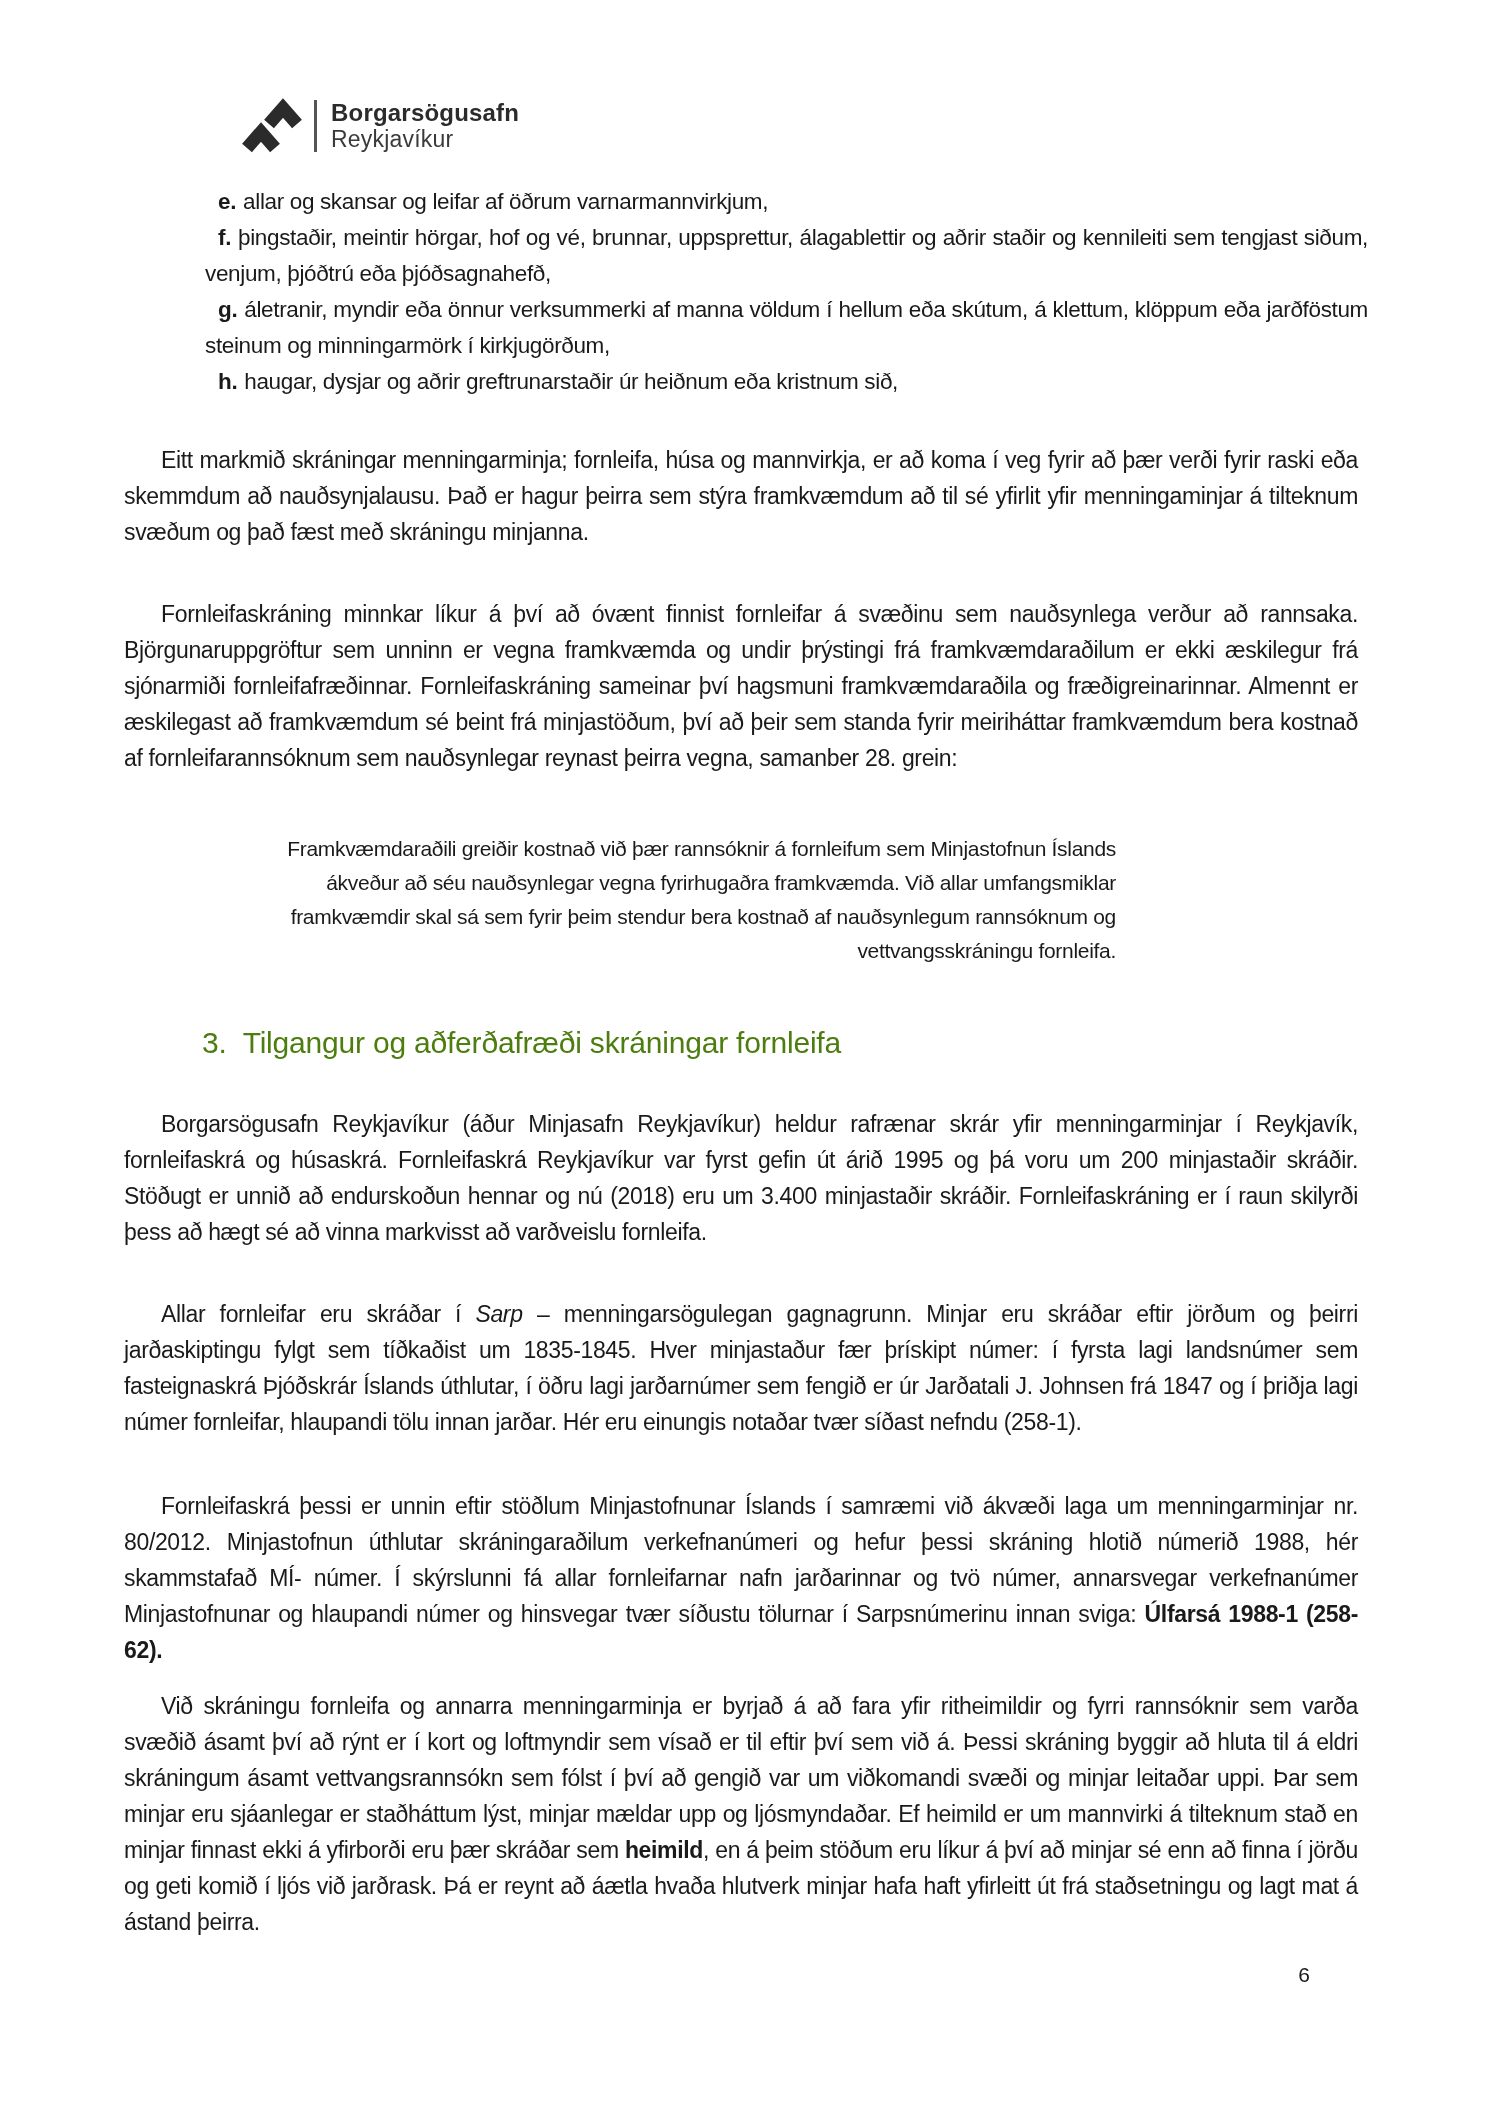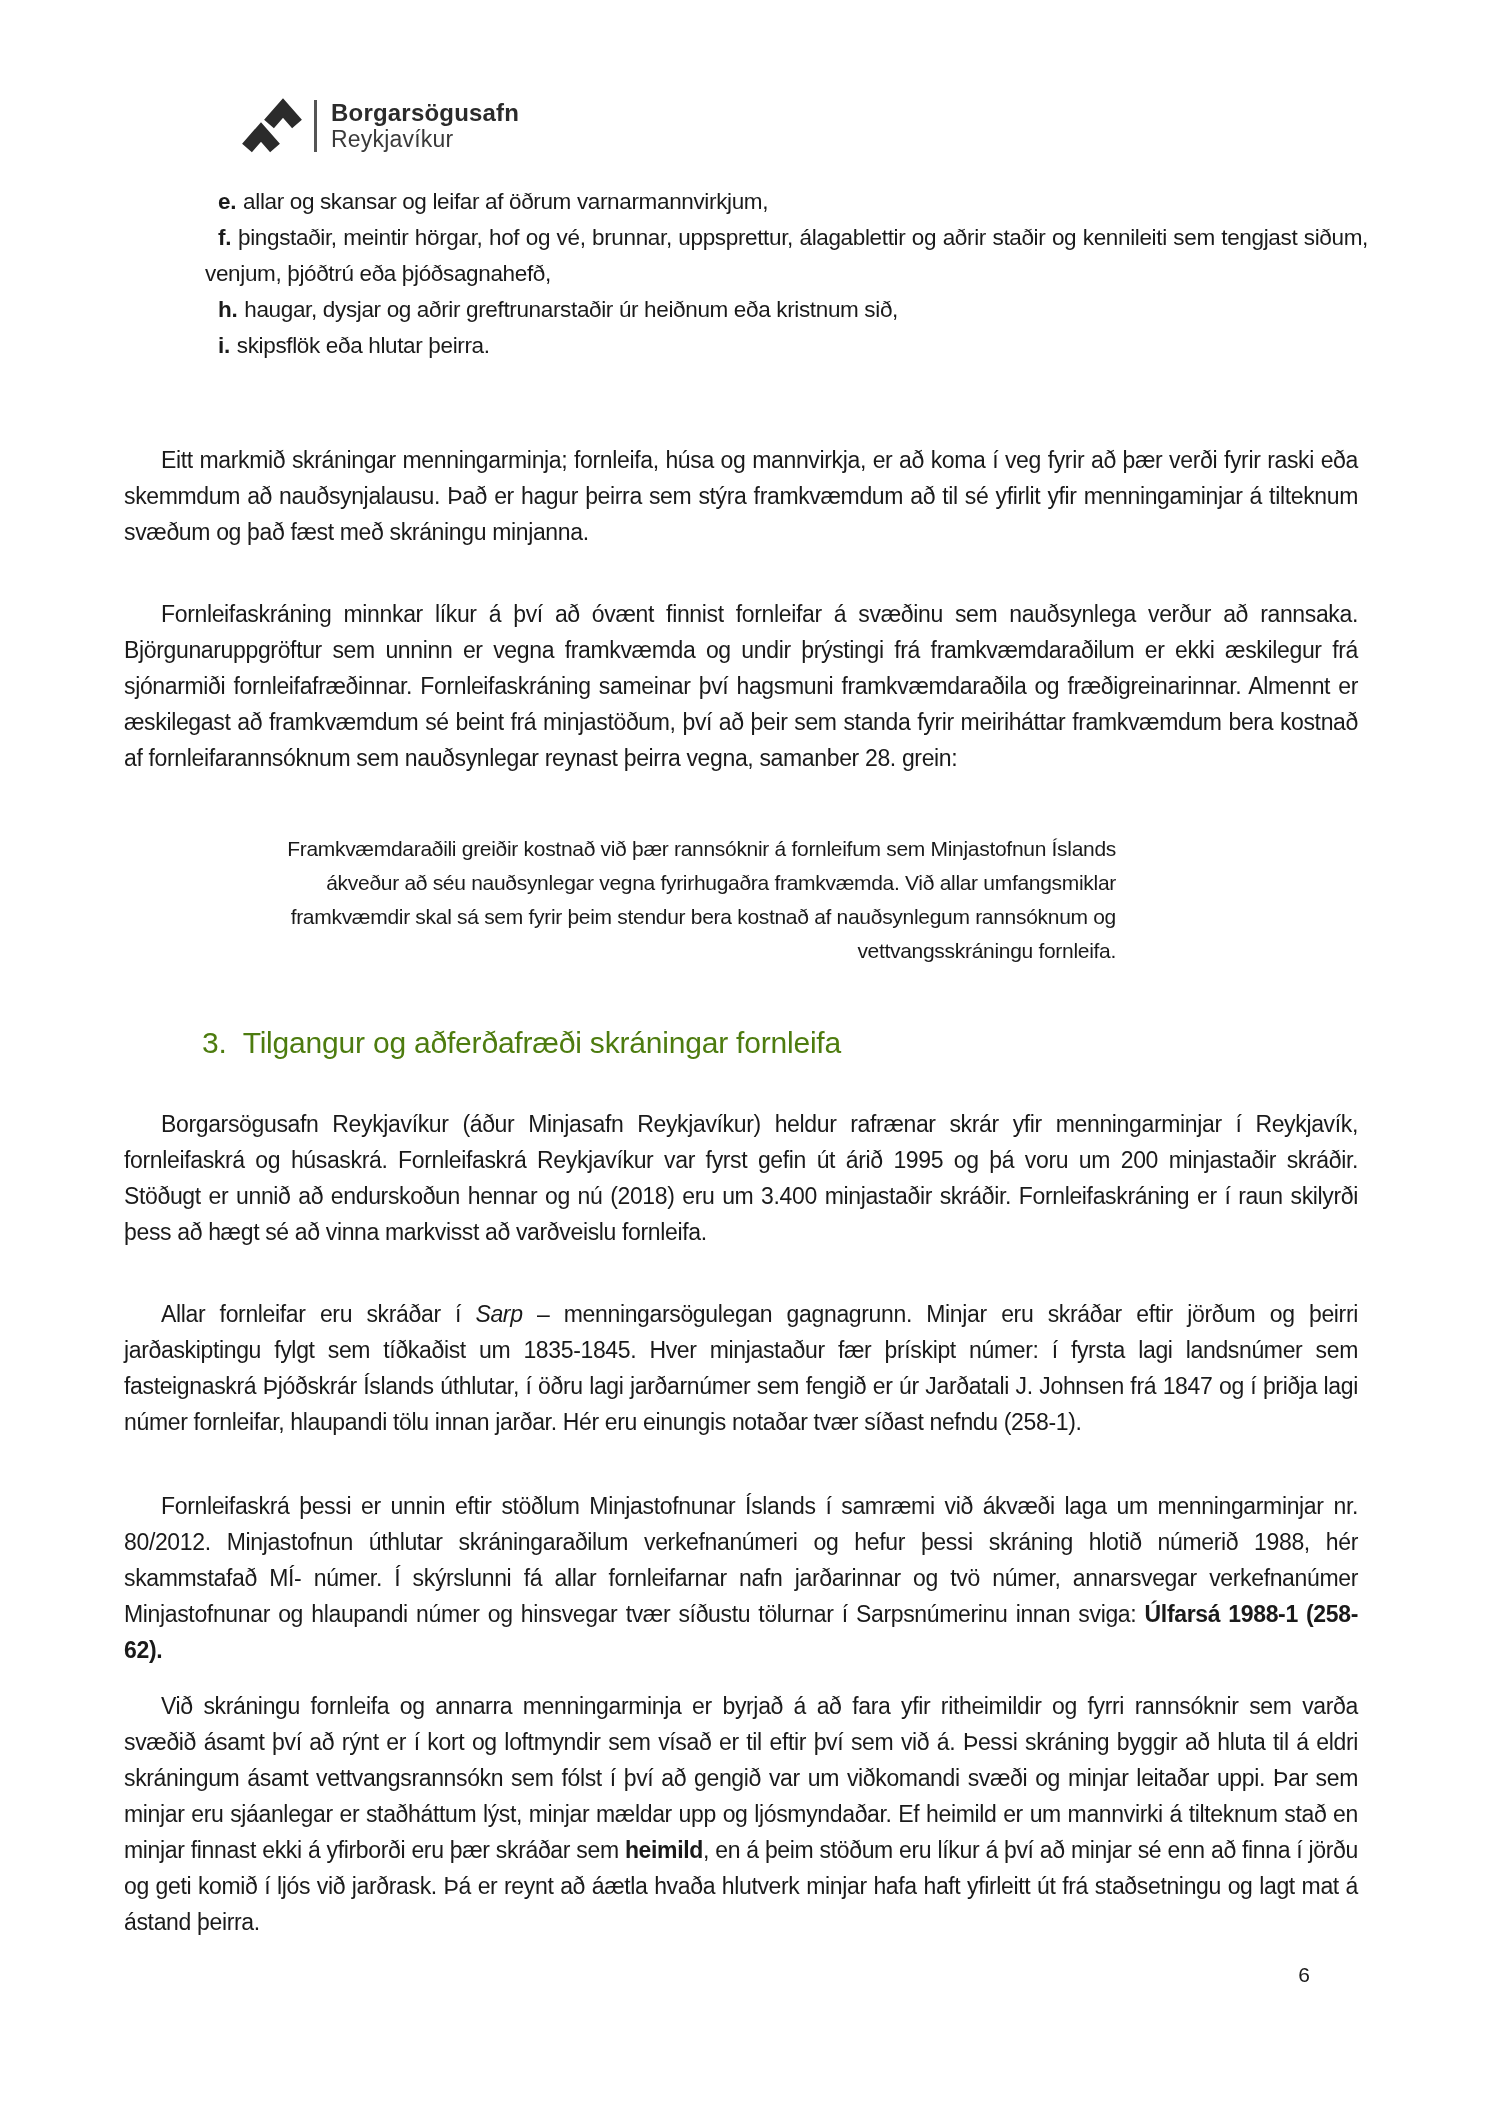--- a/index.html
+++ b/index.html
@@ -72,22 +72,22 @@
     <div class="logo-bar"></div>
     <div>
       <div class="logo-title">Borgarsögusafn</div>
       <div class="logo-subtitle">Reykjavíkur</div>
     </div>
   </header>
 
   <section class="legal-list">
     <p class="list-item"><span class="li-label">e.</span><span>allar og skansar og leifar af öðrum varnarmannvirkjum,</span></p>
     <p class="list-item"><span class="li-label">f.</span><span>þingstaðir, meintir hörgar, hof og vé, brunnar, uppsprettur, álagablettir og aðrir staðir og kennileiti sem tengjast siðum, venjum, þjóðtrú eða þjóðsagnahefð,</span></p>
+    <p class="list-item"><span class="li-label">g.</span><span>áletranir, myndir eða önnur verksummerki af manna völdum í hellum eða skútum, á klettum, klöppum eða jarðföstum steinum og minningarmörk í kirkjugörðum,</span></p>
     <p class="list-item"><span class="li-label">h.</span><span>haugar, dysjar og aðrir greftrunarstaðir úr heiðnum eða kristnum sið,</span></p>
-    <p class="list-item"><span class="li-label">i.</span><span>skipsflök eða hlutar þeirra.</span></p>
   </section>
 
   <p class="para para-1"><span>Eitt markmið skráningar menningarminja; fornleifa, húsa og mannvirkja, er að koma í veg fyrir að þær verði fyrir raski eða skemmdum að nauðsynjalausu. Það er hagur þeirra sem stýra framkvæmdum að til sé yfirlit yfir menningaminjar á tilteknum svæðum og það fæst með skráningu minjanna.</span></p>
   <p class="para para-2"><span>Fornleifaskráning minnkar líkur á því að óvænt finnist fornleifar á svæðinu sem nauðsynlega verður að rannsaka. Björgunaruppgröftur sem unninn er vegna framkvæmda og undir þrýstingi frá framkvæmdaraðilum er ekki æskilegur frá sjónarmiði fornleifafræðinnar. Fornleifaskráning sameinar því hagsmuni framkvæmdaraðila og fræðigreinarinnar. Almennt er æskilegast að framkvæmdum sé beint frá minjastöðum, því að þeir sem standa fyrir meiriháttar framkvæmdum bera kostnað af fornleifarannsóknum sem nauðsynlegar reynast þeirra vegna, samanber 28. grein:</span></p>
 
   <blockquote class="quote">Framkvæmdaraðili greiðir kostnað við þær rannsóknir á fornleifum sem Minjastofnun Íslands ákveður að séu nauðsynlegar vegna fyrirhugaðra framkvæmda. Við allar umfangsmiklar framkvæmdir skal sá sem fyrir þeim stendur bera kostnað af nauðsynlegum rannsóknum og vettvangsskráningu fornleifa.</blockquote>
 
   <h1 class="heading" style="color: #4d7c0f;">
     <span class="heading-num">3.</span><span>Tilgangur og aðferðafræði skráningar fornleifa</span>
   </h1>

